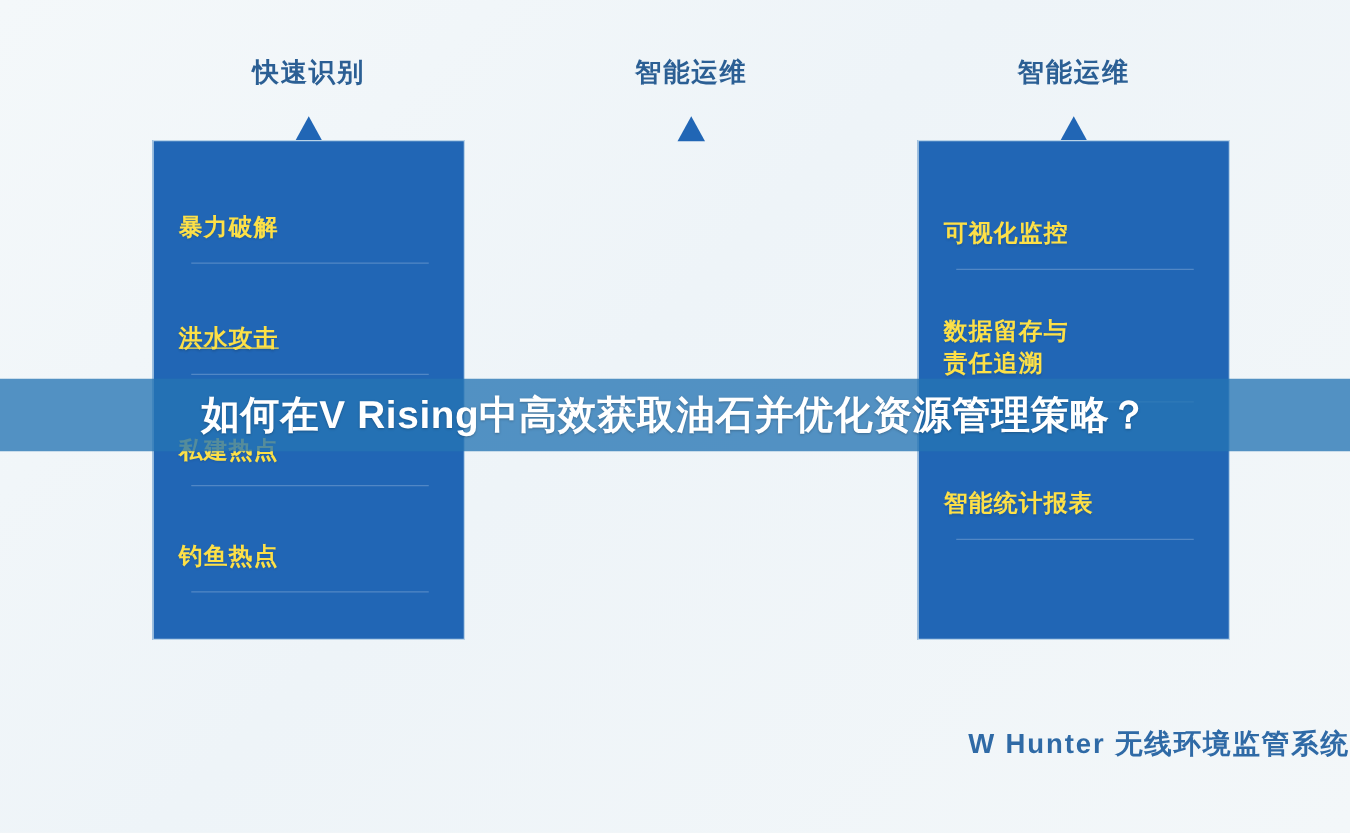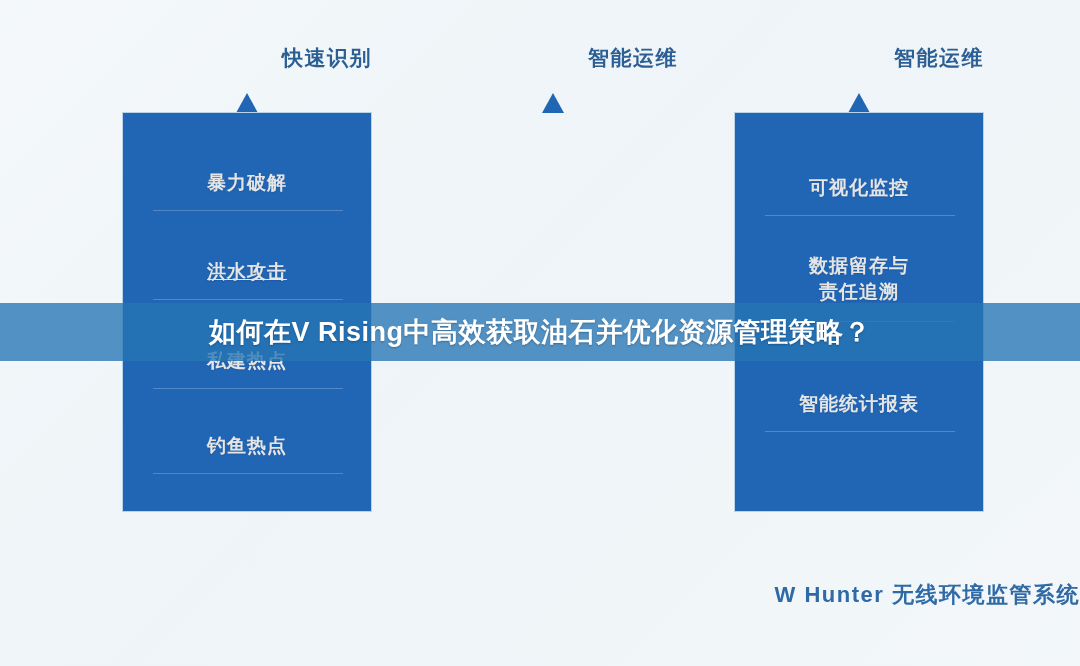--- a/index.html
+++ b/index.html
@@ -20,21 +20,21 @@
     inset: 0;
     background: linear-gradient(135deg, #f4f8fa 0%, #eef4f8 45%, #f3f7f9 100%);
     overflow: hidden;
   }
 
   
   .col-title {
     position: absolute;
     top: 44px;
     width: 250px;
-    text-align: right;
+    text-align: center;
     font-size: 21px;
     font-weight: bold;
     color: #2b5f94;
     letter-spacing: 1.5px;
     white-space: nowrap;
   }
 
   
   .notch {
     position: absolute;
@@ -61,27 +61,28 @@
     position: relative;
     width: 100%;
     height: 100%;
   }
 
   
   .p-item {
     position: absolute;
     left: 0;
     width: 100%;
-    text-align: center;
-    color: #e5e5e5;
+    text-align: left;
+    color: #fde047;
     font-size: 19px;
     font-weight: bold;
     letter-spacing: 1px;
     line-height: 26px;
     text-shadow: 0 1px 2px rgba(0,0,0,0.12);
+    padding-left: 20px;
   }
 
   
   .p-rule {
     position: absolute;
     left: 30px;
     width: 190px;
     height: 1px;
     background: rgba(255,255,255,0.22);
   }
@@ -124,21 +125,21 @@
     top: 303px;
     height: 58px;
     background: rgba(37, 116, 180, 0.78);
     display: flex;
     align-items: center;
     justify-content: center;
     pointer-events: none;
   }
   #overlay-text {
     color: #ffffff;
-    font-size: 27px;
+    font-size: 31px;
     font-weight: bold;
     letter-spacing: 0.5px;
     white-space: nowrap;
     text-shadow: 0 1px 2px rgba(0,0,0,0.25);
   }
 </style>
 </head>
 <body>
 
 <div id="stage">

